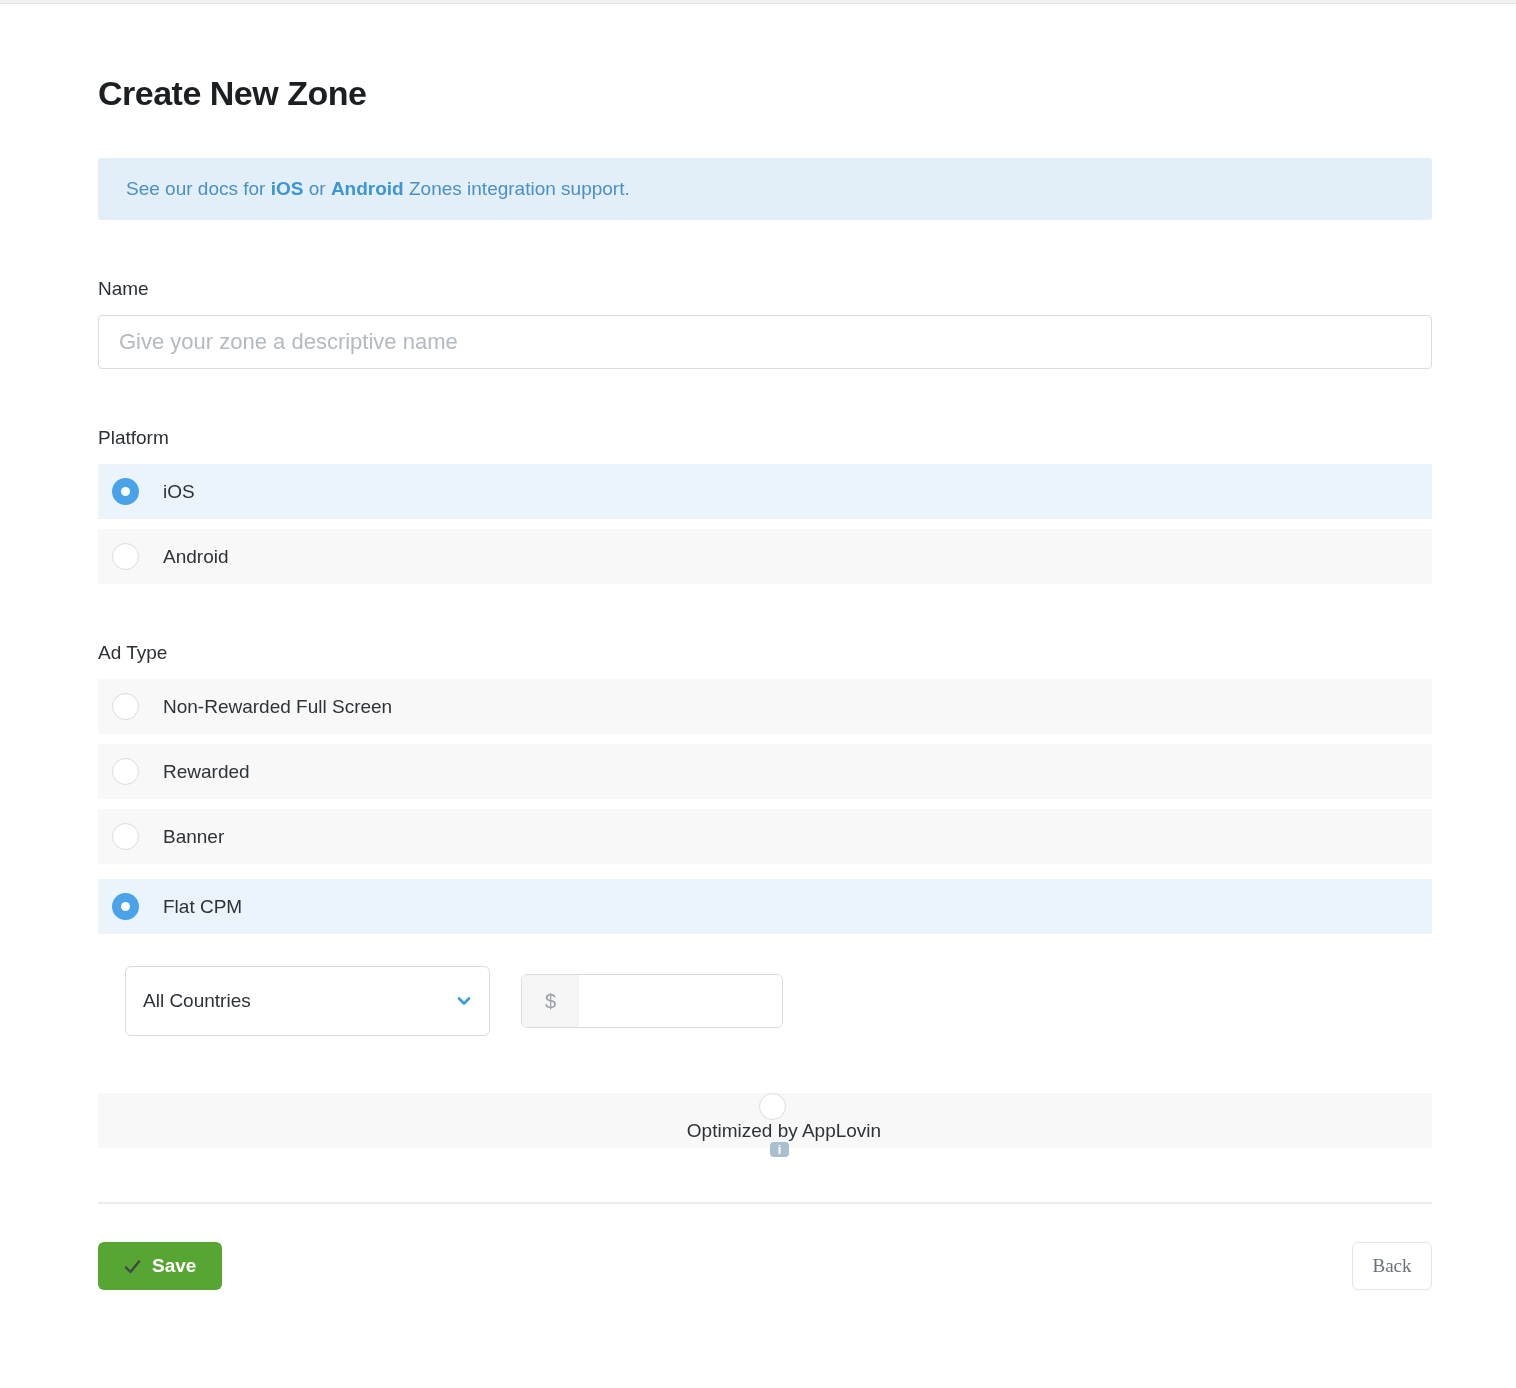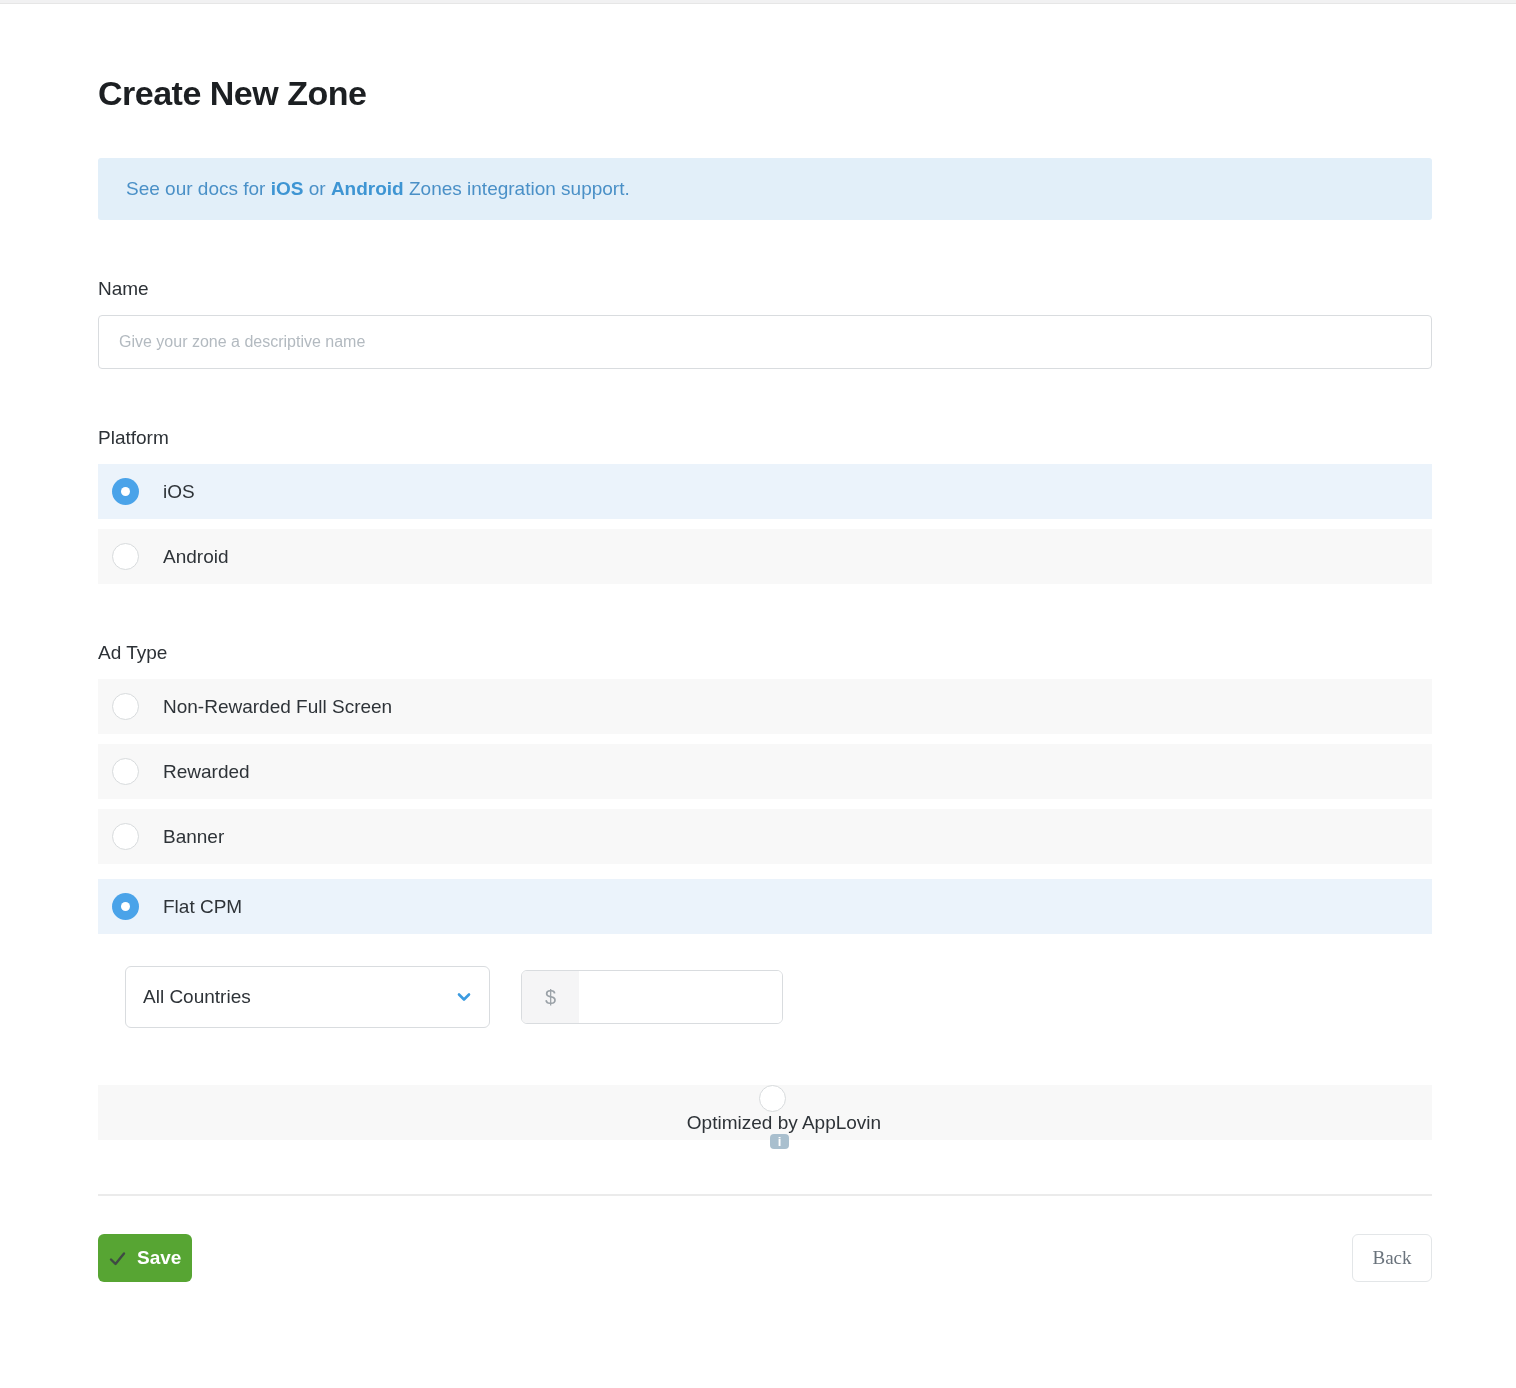--- a/index.html
+++ b/index.html
@@ -47,21 +47,21 @@
     color: #2c3136;
     font-weight: 400;
   }
   .text-input-wrap { margin-top: 15px; }
   .text-input {
     width: 100%;
     height: 54px;
     border: 1px solid #d9dcdf;
     border-radius: 4px;
     padding: 0 20px;
-    font-size: 16px;
+    font-size: 22px;
     font-family: "Liberation Sans", "DejaVu Sans", sans-serif;
     color: #2c3136;
     outline: none;
   }
   .text-input::placeholder { color: #b3bac0; }
   .radio-group { margin-top: 15px; }
   .radio-row {
     height: 55px;
     margin-bottom: 10px;
     background: #f8f8f8;
@@ -114,21 +114,21 @@
   }
   .cpm-controls {
     margin-top: 32px;
     margin-left: 27px;
     display: flex;
     align-items: center;
     gap: 31px;
   }
   .select-box {
     width: 365px;
-    height: 62px;
+    height: 70px;
     border: 1px solid #d9dcdf;
     border-radius: 6px;
     background: #ffffff;
     display: flex;
     align-items: center;
     justify-content: space-between;
     padding: 0 18px 0 17px;
     cursor: pointer;
   }
   .select-value {
@@ -175,21 +175,21 @@
     border-top: 2px solid #ebebeb;
   }
   .footer-actions {
     margin-top: 38px;
     display: flex;
     align-items: center;
     justify-content: space-between;
   }
   .save-button {
     height: 48px;
-    padding: 0 11px;
+    padding: 0 26px;
     background: #57a533;
     border: none;
     border-radius: 6px;
     display: inline-flex;
     align-items: center;
     gap: 11px;
     cursor: pointer;
     font-family: "Liberation Sans", "DejaVu Sans", sans-serif;
   }
   .save-check {

